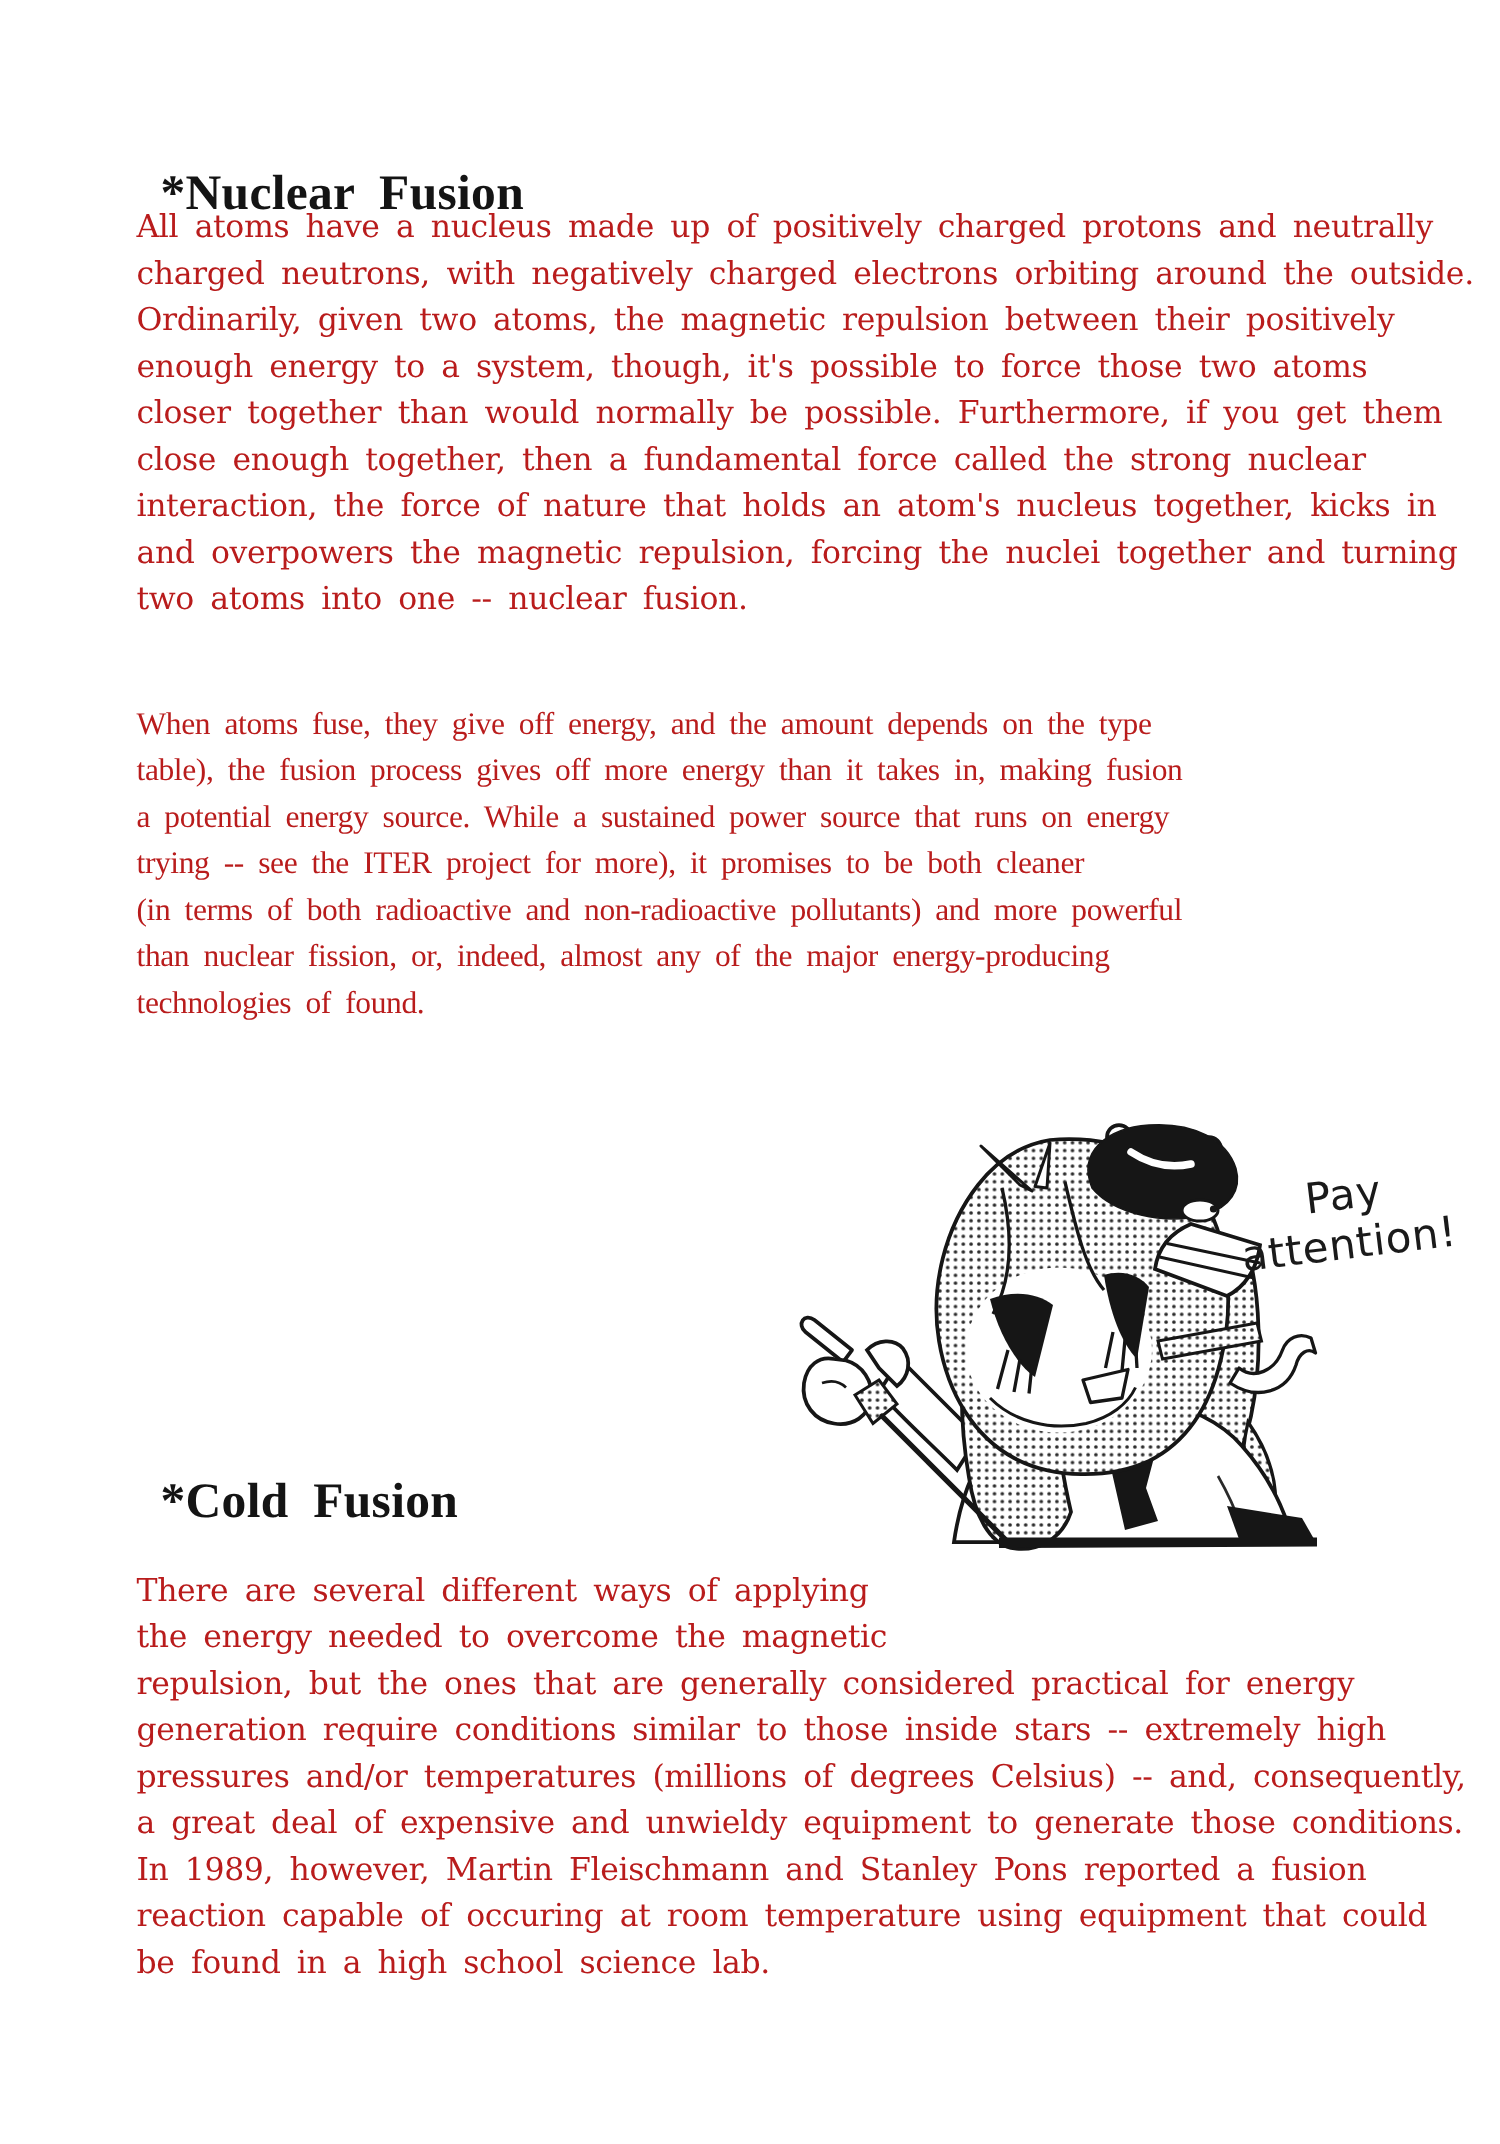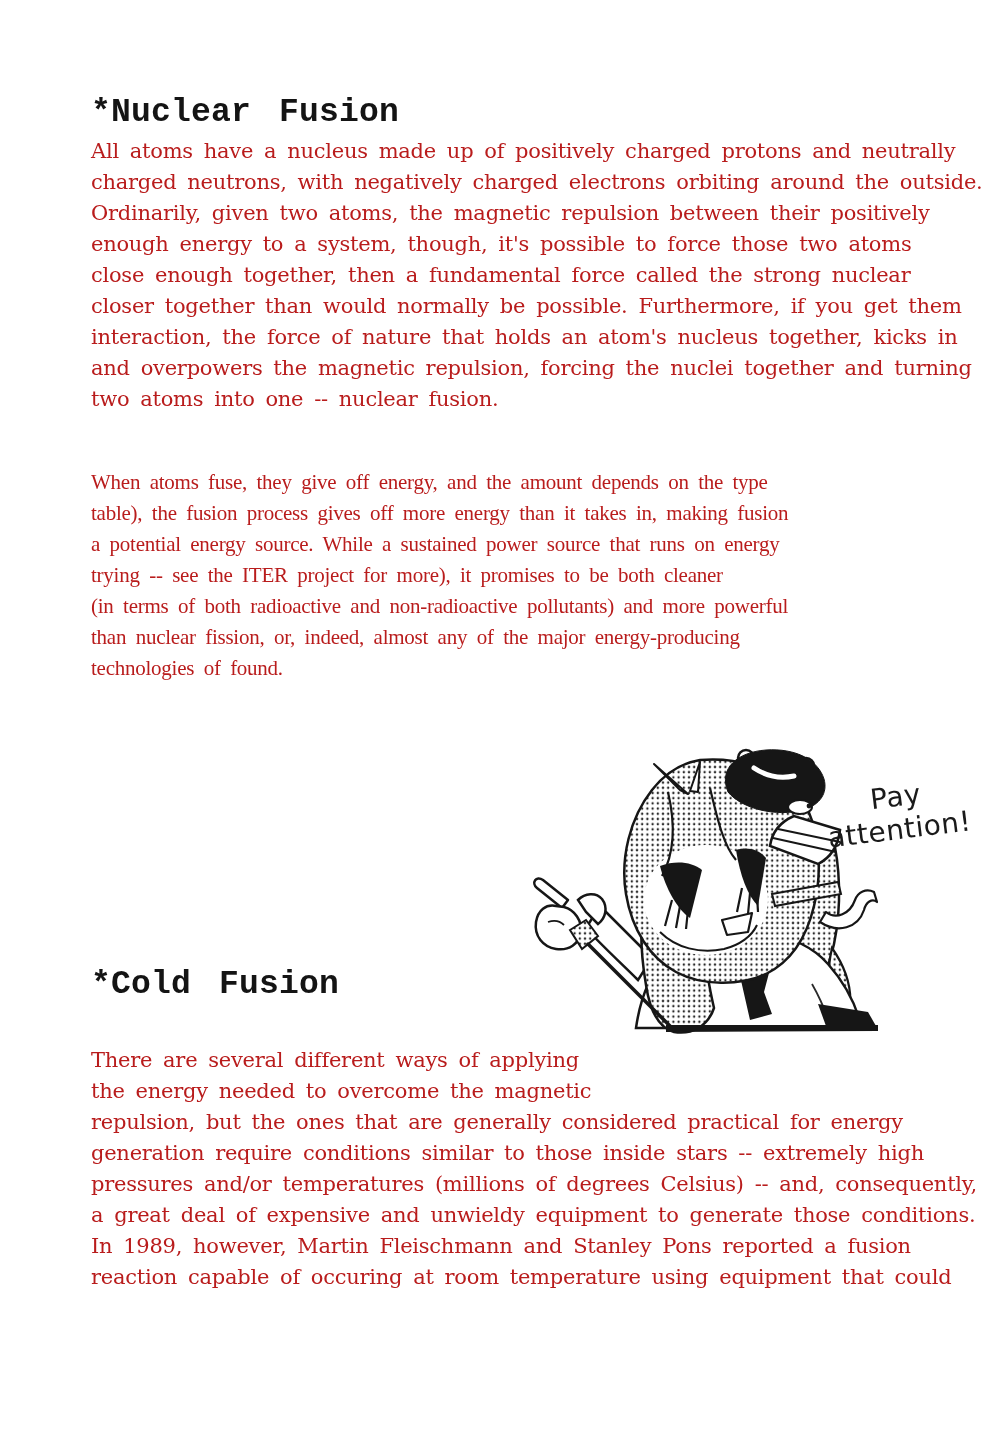--- a/index.html
+++ b/index.html
@@ -6,22 +6,22 @@
   body {
     width:1000px; height:1429px;
     background:#ffffff;
     position:relative;
     font-family:"DejaVu Serif", serif;
     overflow:hidden;
   }
   .page { position:absolute; inset:0; background:#ffffff; }
 
   .heading {
-    position:absolute; left:91px; margin:0;
-    font-family:Liberation Mono, monospace;
+    position:absolute; left:91px; margin:16px;
+    font-family:Liberation Serif, serif;
     font-weight:700; font-size:33px; line-height:36px;
     color:#141414; letter-spacing:0.2px; word-spacing:8px;
     white-space:nowrap;
   }
   #heading-nuclear { top:95px; }
   #heading-cold { top:967px; }
 
   .para { position:absolute; left:91px; width:816px; color:#b91c1c; }
   .para .ln {
     font-size:21px; line-height:31px;
@@ -49,22 +49,22 @@
 
 <div class="page">
 
   <h1 class="heading" id="heading-nuclear">*Nuclear Fusion</h1>
 
   <div class="para" id="para1">
     <div class="ln">All atoms have a nucleus made up of positively charged protons and neutrally</div>
     <div class="ln">charged neutrons, with negatively charged electrons orbiting around the outside.</div>
     <div class="ln">Ordinarily, given two atoms, the magnetic repulsion between their positively</div>
     <div class="ln">enough energy to a system, though, it's possible to force those two atoms</div>
+    <div class="ln">closer together than would normally be possible. Furthermore, if you get them</div>
     <div class="ln">close enough together, then a fundamental force called the strong nuclear</div>
-    <div class="ln">closer together than would normally be possible. Furthermore, if you get them</div>
     <div class="ln">interaction, the force of nature that holds an atom's nucleus together, kicks in</div>
     <div class="ln">and overpowers the magnetic repulsion, forcing the nuclei together and turning</div>
     <div class="ln">two atoms into one -- nuclear fusion.</div>
   </div>
 
   <div class="para" id="para2">
     <div class="ln">When atoms fuse, they give off energy, and the amount depends on the type</div>
     <div class="ln">table), the fusion process gives off more energy than it takes in, making fusion</div>
     <div class="ln">a potential energy source. While a sustained power source that runs on energy</div>
     <div class="ln">trying -- see the ITER project for more), it promises to be both cleaner</div>
@@ -159,15 +159,16 @@
 
   <div class="para" id="para3">
     <div class="ln">There are several different ways of applying</div>
     <div class="ln">the energy needed to overcome the magnetic</div>
     <div class="ln">repulsion, but the ones that are generally considered practical for energy</div>
     <div class="ln">generation require conditions similar to those inside stars -- extremely high</div>
     <div class="ln">pressures and/or temperatures (millions of degrees Celsius) -- and, consequently,</div>
     <div class="ln">a great deal of expensive and unwieldy equipment to generate those conditions.</div>
     <div class="ln">In 1989, however, Martin Fleischmann and Stanley Pons reported a fusion</div>
     <div class="ln">reaction capable of occuring at room temperature using equipment that could</div>
+    <div class="ln">be found in a high school science lab.</div>
   </div>
 
 </div>
 
 </body></html>

